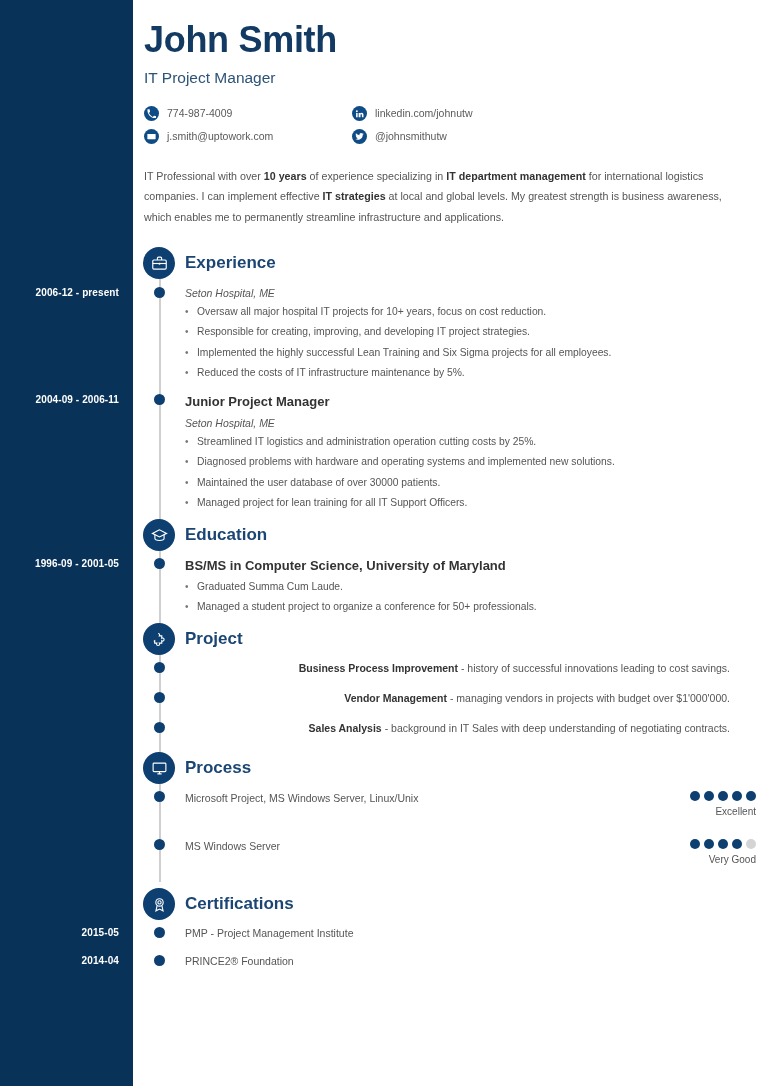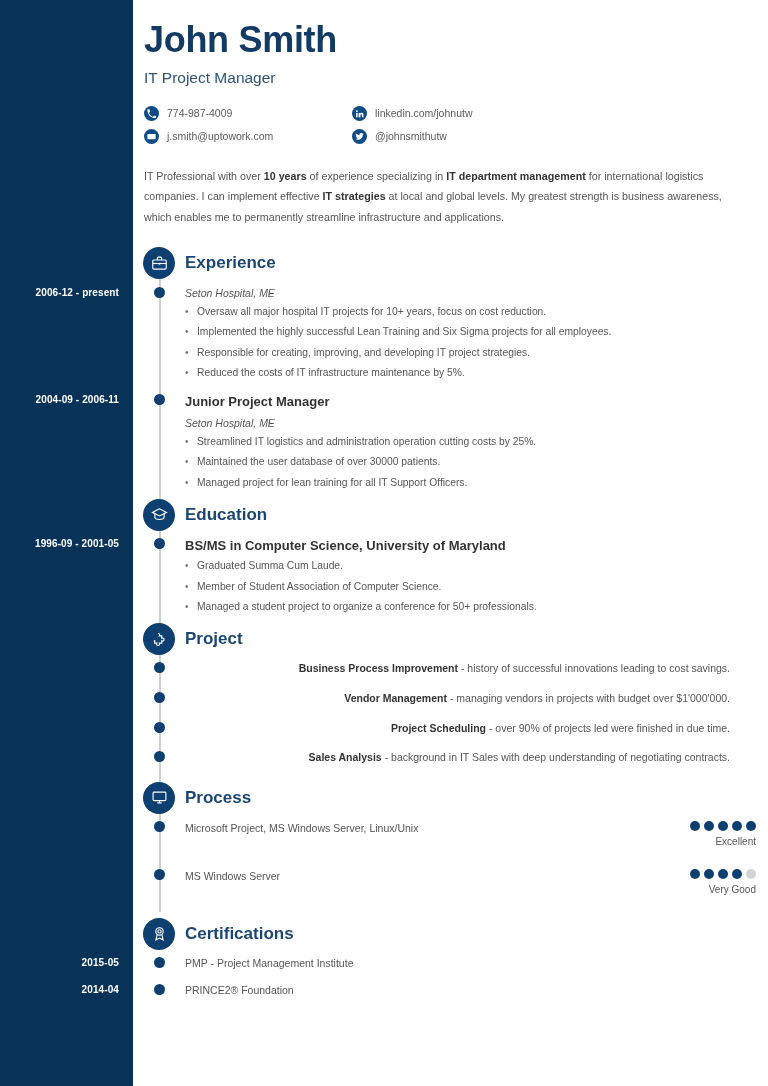--- a/index.html
+++ b/index.html
@@ -307,32 +307,33 @@
         </span>
         <span class="sec-title">Experience</span>
       </div>
       <div id="exp-entries">
           <div class="entry">
             <div class="dot"></div>
             <div class="date-label">2006-12 - present</div>
             <div class="entry-sub">Seton Hospital, ME</div>
             <ul class="bullets">
               <li>Oversaw all major hospital IT projects for 10+ years, focus on cost reduction.</li>
+              <li>Responsible for creating, improving, and developing IT project strategies.</li>
               <li>Implemented the highly successful Lean Training and Six Sigma projects for all employees.</li>
-              <li>Responsible for creating, improving, and developing IT project strategies.</li>
               <li>Reduced the costs of IT infrastructure maintenance by 5%.</li>
             </ul>
           </div>
           <div class="entry" style="margin-top: 16px;">
             <div class="dot"></div>
             <div class="date-label">2004-09 - 2006-11</div>
             <div class="entry-title">Junior Project Manager</div>
             <div class="entry-sub">Seton Hospital, ME</div>
             <ul class="bullets">
               <li>Streamlined IT logistics and administration operation cutting costs by 25%.</li>
+              <li>Diagnosed problems with hardware and operating systems and implemented new solutions.</li>
               <li>Maintained the user database of over 30000 patients.</li>
               <li>Managed project for lean training for all IT Support Officers.</li>
             </ul>
           </div>
         </div>
     </div>
 
     <div class="section" style="margin-top:10px">
       <div class="sec-head">
         <span class="sec-icon">
@@ -343,40 +344,38 @@
         </span>
         <span class="sec-title">Education</span>
       </div>
       <div id="edu-entries">
           <div class="entry">
             <div class="dot"></div>
             <div class="date-label">1996-09 - 2001-05</div>
             <div class="entry-title">BS/MS in Computer Science, University of Maryland</div>
             <ul class="bullets">
               <li>Graduated Summa Cum Laude.</li>
-              <li>Member of Student Association of Computer Science.</li>
               <li>Managed a student project to organize a conference for 50+ professionals.</li>
             </ul>
           </div>
         </div>
     </div>
 
     <div class="section" style="margin-top:10px">
       <div class="sec-head">
         <span class="sec-icon">
           <svg viewBox="0 0 24 24">
               <path d="M10 3.5c1.3 0 2.2.9 2.2 2 0 .5-.2.9-.4 1.3h3.4v3.4c.4-.3.8-.4 1.3-.4 1.1 0 2 .9 2 2.2s-.9 2.2-2 2.2c-.5 0-.9-.2-1.3-.4v3.4h-3.4c.3.4.4.8.4 1.3 0 1.1-.9 2-2.2 2s-2.2-.9-2.2-2c0-.5.2-.9.4-1.3H5.2v-3.4c-.4.3-.8.4-1.3.4"></path>
             </svg>
         </span>
         <span class="sec-title">Project</span>
       </div>
       <div id="skills-list">
           <div class="skill-row"><div class="dot"></div><b>Business Process Improvement</b><span> - history of successful innovations leading to cost savings.</span></div>
           <div class="skill-row"><div class="dot"></div><b>Vendor Management</b><span> - managing vendors in projects with budget over $1'000'000.</span></div>
-          <div class="skill-row"><div class="dot"></div><b>Project Scheduling</b><span> - over 90% of projects led were finished in due time.</span></div>
           <div class="skill-row"><div class="dot"></div><b>Sales Analysis</b><span> - background in IT Sales with deep understanding of negotiating contracts.</span></div>
         </div>
     </div>
 
     <div class="section" style="margin-top:8px">
       <div class="sec-head">
         <span class="sec-icon">
           <svg viewBox="0 0 24 24">
               <rect x="3" y="4.5" width="18" height="12" rx="1.3"></rect>
               <path d="M9 19.5h6M12 16.5v3"></path>

